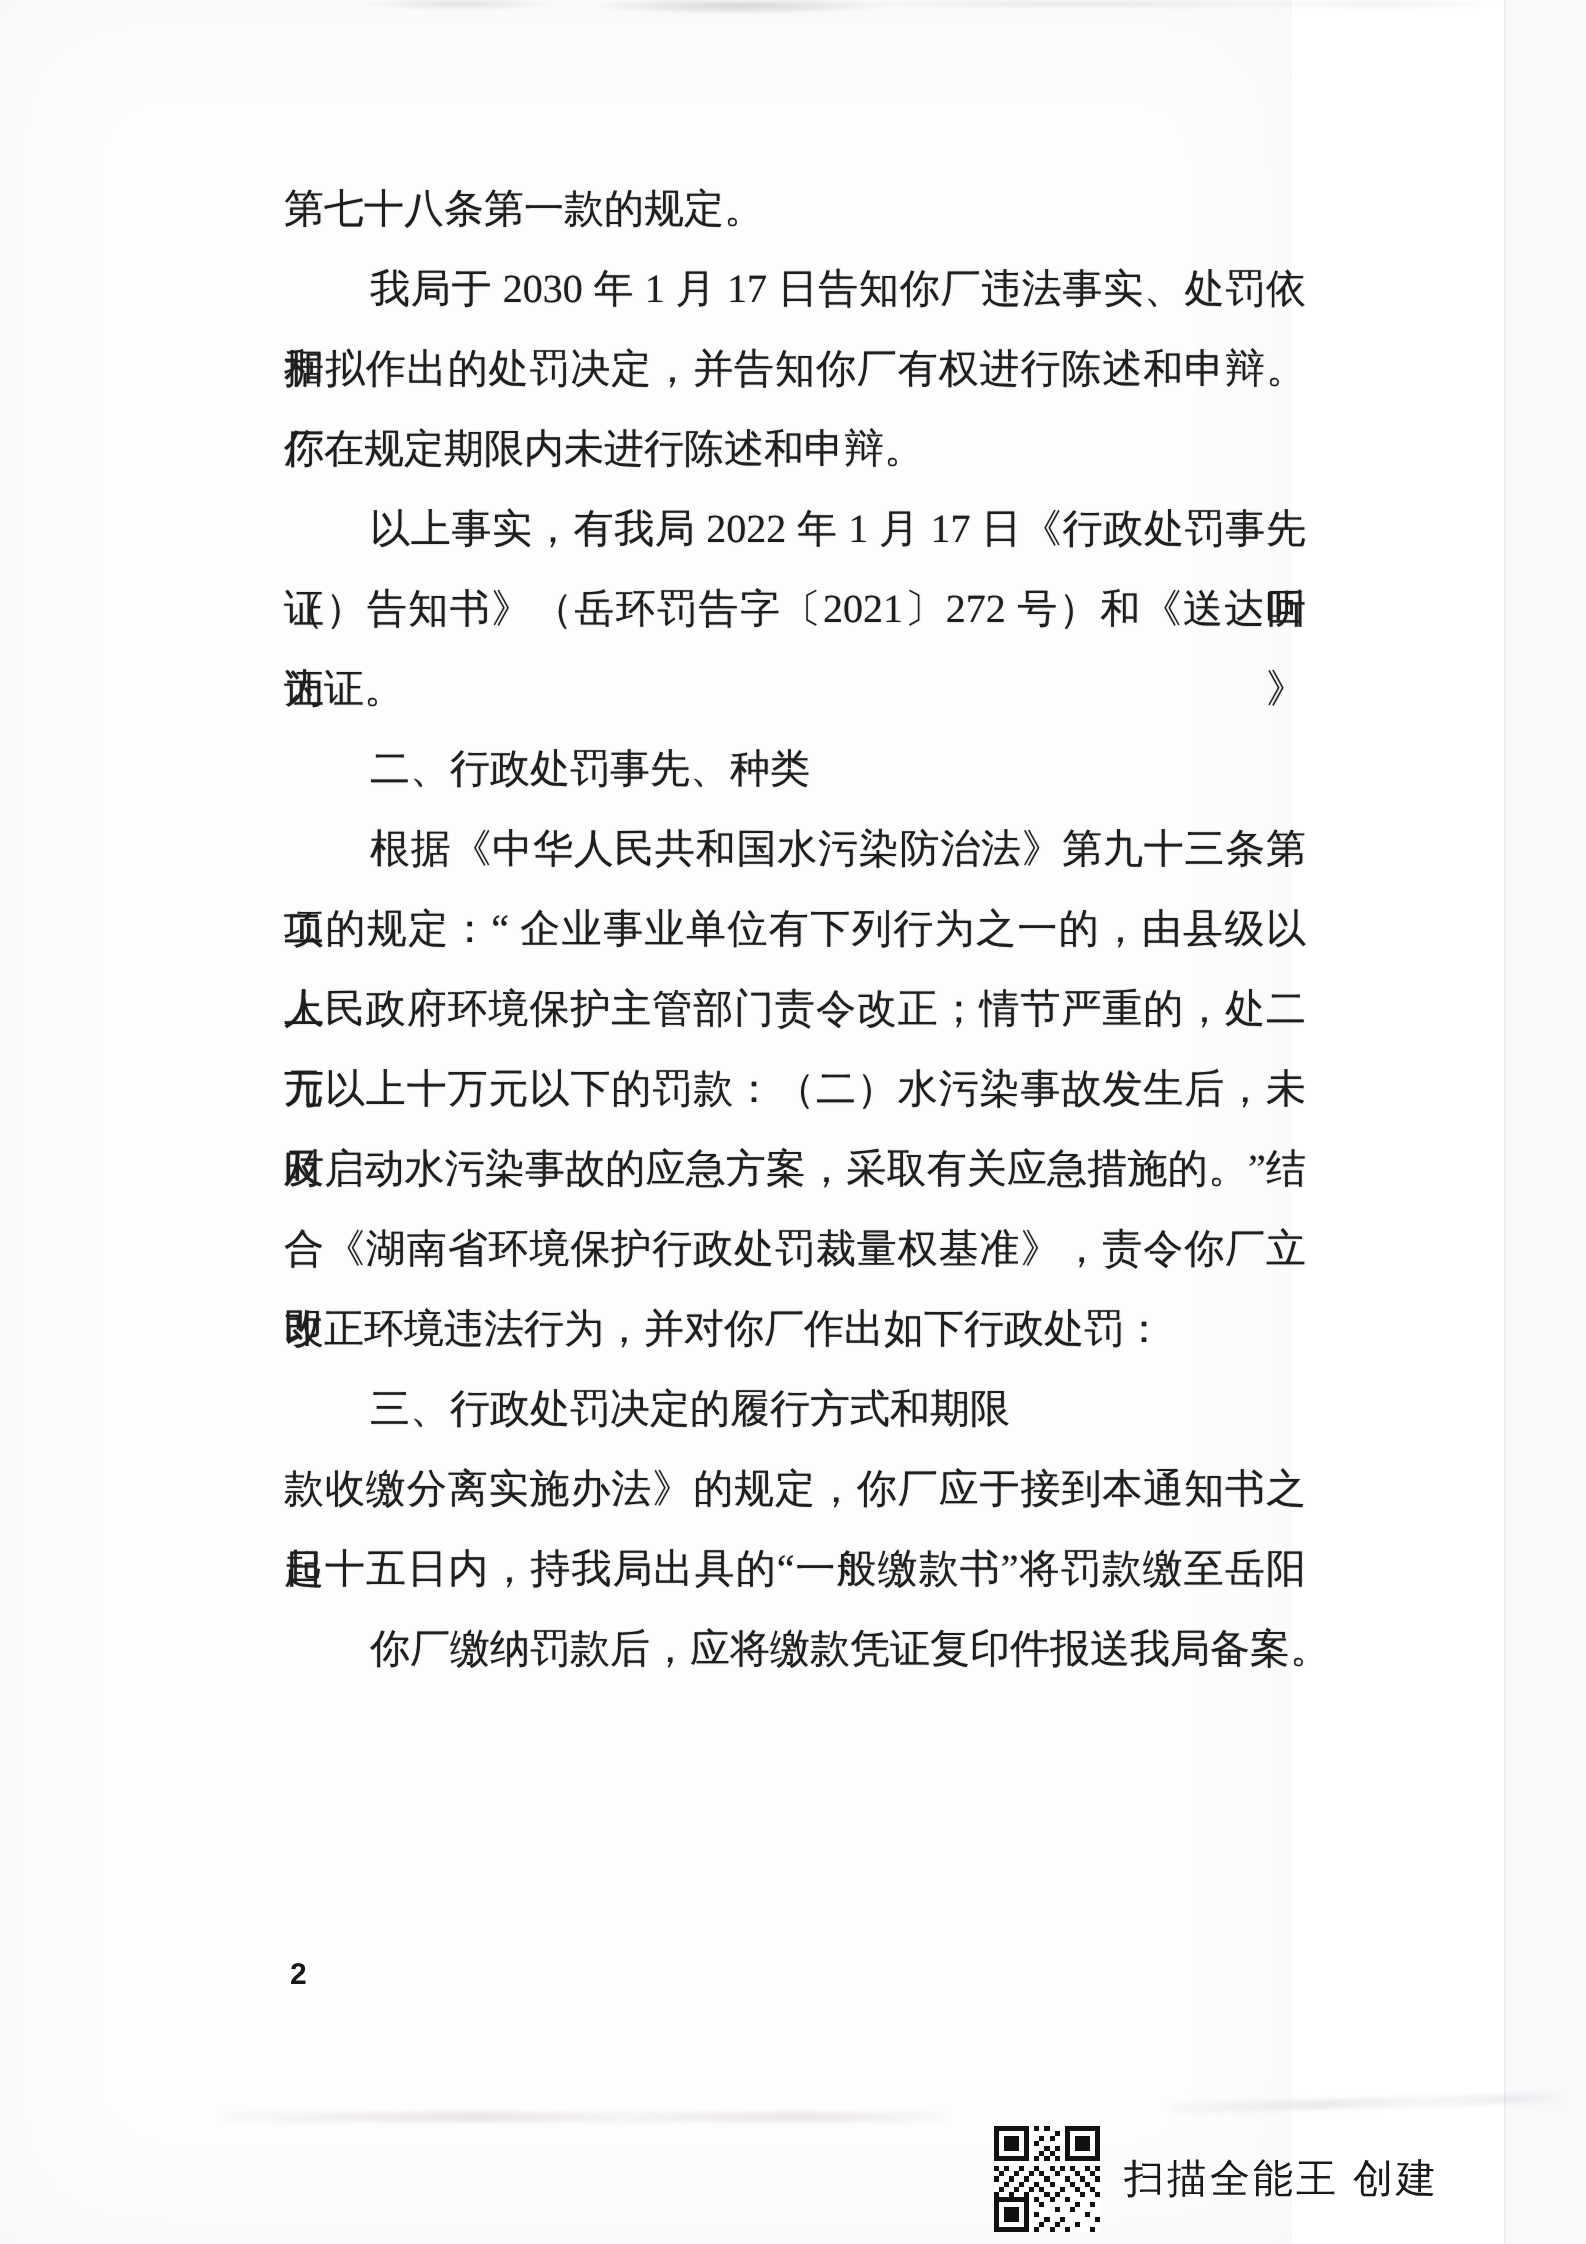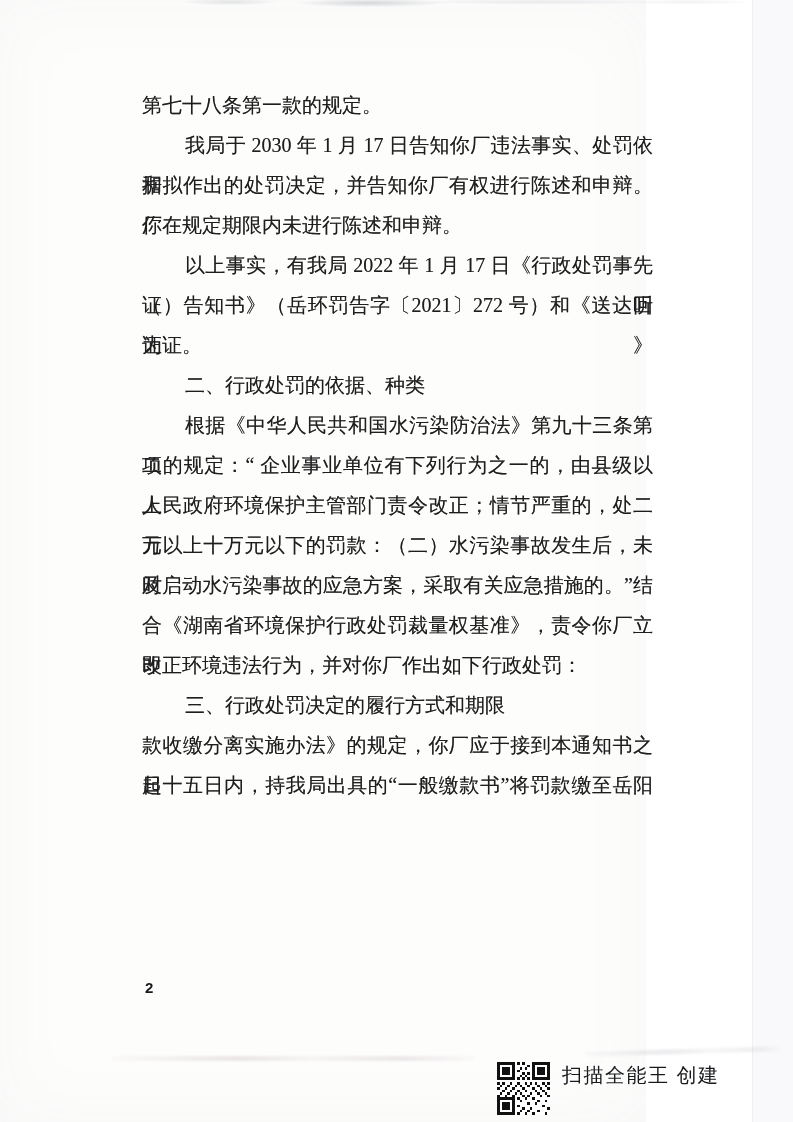--- a/index.html
+++ b/index.html
@@ -52,21 +52,21 @@
     font-weight: bold;
     color: #16181c;
   }
   
   .scan-watermark {
     position: absolute;
     top: 1062px;
     left: 497px;
     height: 54px;
     display: flex;
-    align-items: flex-start;
+    align-items: center;
   }
   .qr {
     width: 53px;
     height: 53px;
     display: block;
   }
   .scan-label {
     margin-left: 12px;
     font-family: "Liberation Sans", "DejaVu Sans", sans-serif;
     font-size: 20px;
@@ -131,31 +131,32 @@
   <div class="top-smudge"></div>
 
   <div class="doc-body">
     <div class="doc-line">第七十八条第一款的规定。</div>
     <div class="doc-line ind j">我局于 2030 年 1 月 17 日告知你厂违法事实、处罚依据</div>
     <div class="doc-line j">和拟作出的处罚决定，并告知你厂有权进行陈述和申辩。你</div>
     <div class="doc-line">厂在规定期限内未进行陈述和申辩。</div>
     <div class="doc-line ind j">以上事实，有我局 2022 年 1 月 17 日《行政处罚事先（听</div>
     <div class="doc-line j">证）告知书》（岳环罚告字〔2021〕272 号）和《送达回证》</div>
     <div class="doc-line">为证。</div>
-    <div class="doc-line ind">二、行政处罚的依据、种类</div>
+    <div class="doc-line ind">二、行政处罚事先、种类</div>
     <div class="doc-line ind j">根据《中华人民共和国水污染防治法》第九十三条第二</div>
     <div class="doc-line j">项的规定：“ 企业事业单位有下列行为之一的，由县级以上</div>
     <div class="doc-line j">人民政府环境保护主管部门责令改正；情节严重的，处二万</div>
     <div class="doc-line j">元以上十万元以下的罚款：（二）水污染事故发生后，未及</div>
     <div class="doc-line j">时启动水污染事故的应急方案，采取有关应急措施的。”结</div>
     <div class="doc-line j">合《湖南省环境保护行政处罚裁量权基准》，责令你厂立即</div>
     <div class="doc-line">改正环境违法行为，并对你厂作出如下行政处罚：</div>
     <div class="doc-line ind">三、行政处罚决定的履行方式和期限</div>
     <div class="doc-line j">款收缴分离实施办法》的规定，你厂应于接到本通知书之日</div>
     <div class="doc-line j">起十五日内，持我局出具的“一般缴款书”将罚款缴至岳阳</div>
+    <div class="doc-line ind">你厂缴纳罚款后，应将缴款凭证复印件报送我局备案。</div>
   </div>
 
   <div class="page-number">2</div>
 
   <div class="streak-a"></div>
   <div class="streak-b"></div>
   <div class="edge-seam"></div>
   <div class="edge-tint"></div>
 
   <div class="scan-watermark">

